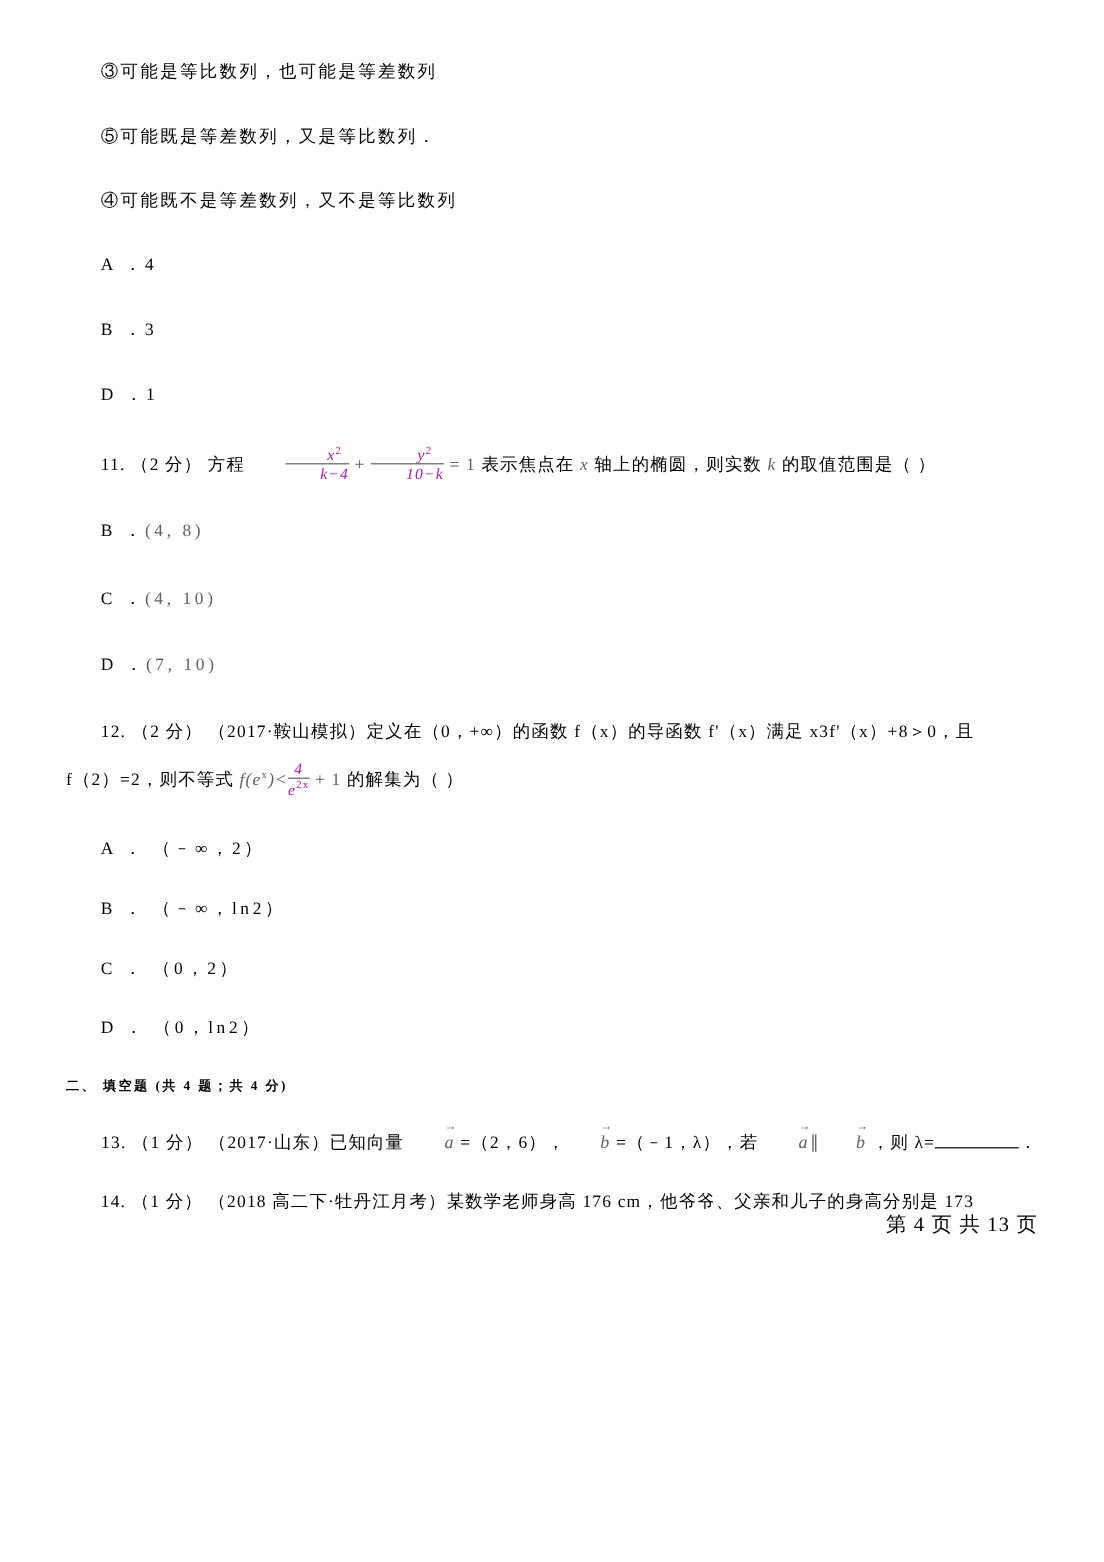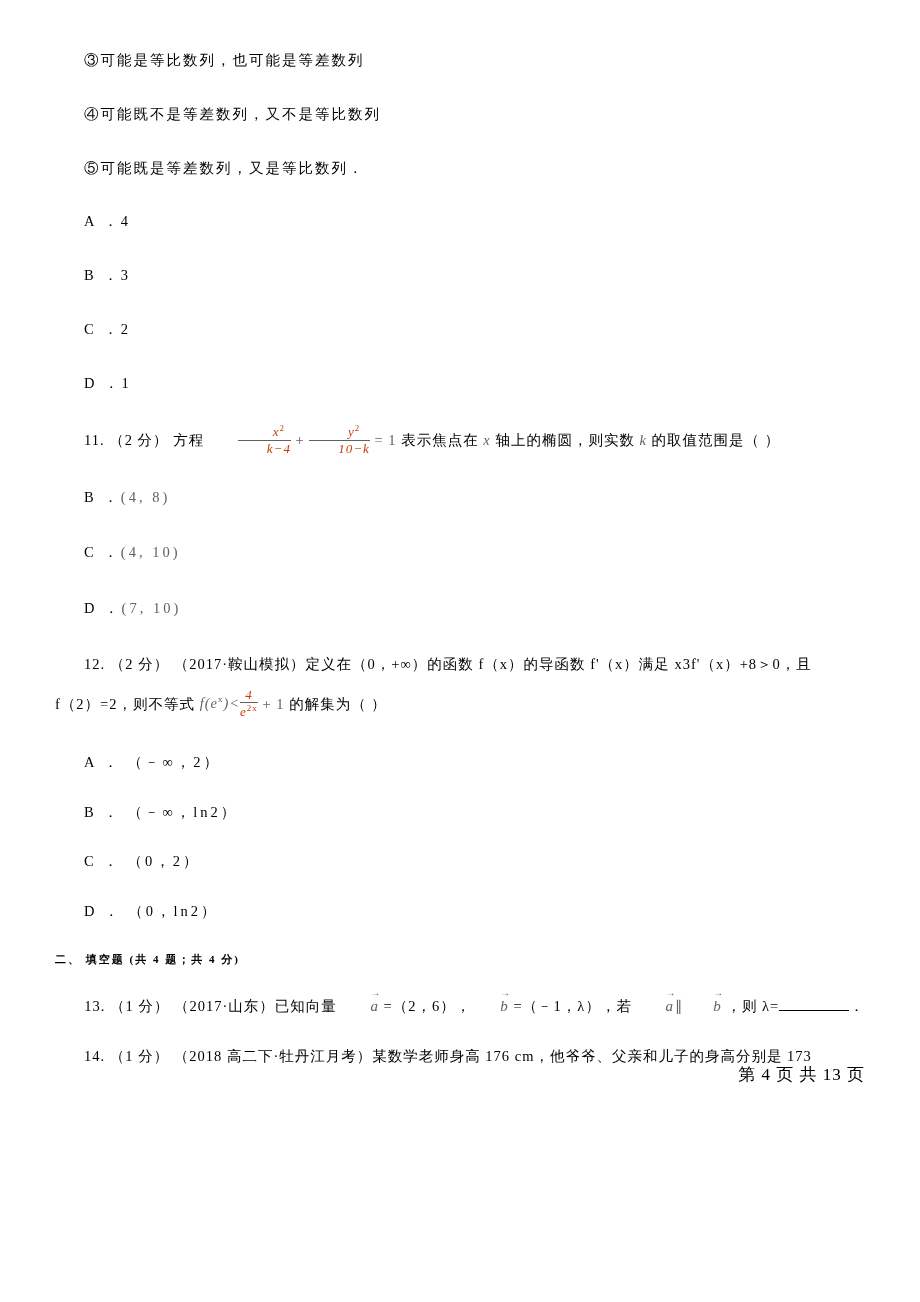--- a/index.html
+++ b/index.html
@@ -52,21 +52,21 @@
       margin-top: -10px;
     }
     .frac {
       display: inline-block;
       vertical-align: middle;
       text-align: center;
       font-style: italic;
       font-family: "Times New Roman", serif;
       font-size: 13px;
       line-height: 1;
-      color: #c2410c;
+      color: #a21caf;
       position: relative;
       top: -2px;
     }
     .frac .num {
       display: block;
       border-bottom: 1px solid #626161;
       padding: 0 2px 1px;
     }
     .frac .den {
       display: block;
@@ -117,26 +117,25 @@
       font-size: 9px;
       vertical-align: super;
     }
   </style>
 </head>
 <body>
 
 <div class="page">
 
   <div class="para">③可能是等比数列，也可能是等差数列</div>
+  <div class="para">⑤可能既是等差数列，又是等比数列．</div>
   <div class="para">④可能既不是等差数列，又不是等比数列</div>
-  <div class="para">⑤可能既是等差数列，又是等比数列．</div>
 
   <div class="option">A ．4</div>
   <div class="option">B ．3</div>
-  <div class="option">C ．2</div>
   <div class="option">D ．1</div>
 
   <div class="question">
     <span>11.  （2 分） 方程 </span><span class="inline-math-block"><span class="frac"><span class="num"><span>x</span><sup class="pow">2</sup></span><span class="den">k−4</span></span><span class="mtext"> + </span><span class="frac"><span class="num"><span>y</span><sup class="pow">2</sup></span><span class="den">10−k</span></span><span class="mtext"> = 1</span></span><span> 表示焦点在 </span><span class="mvar">x</span><span> 轴上的椭圆，则实数 </span><span class="mvar">k</span><span> 的取值范围是（     ）</span>
   </div>
 
   <div class="option" style="margin-bottom:34px;">
     <span>B ．</span><span class="mtext">(4, 8)</span>
   </div>
   <div class="option" style="margin-bottom:34px;">

